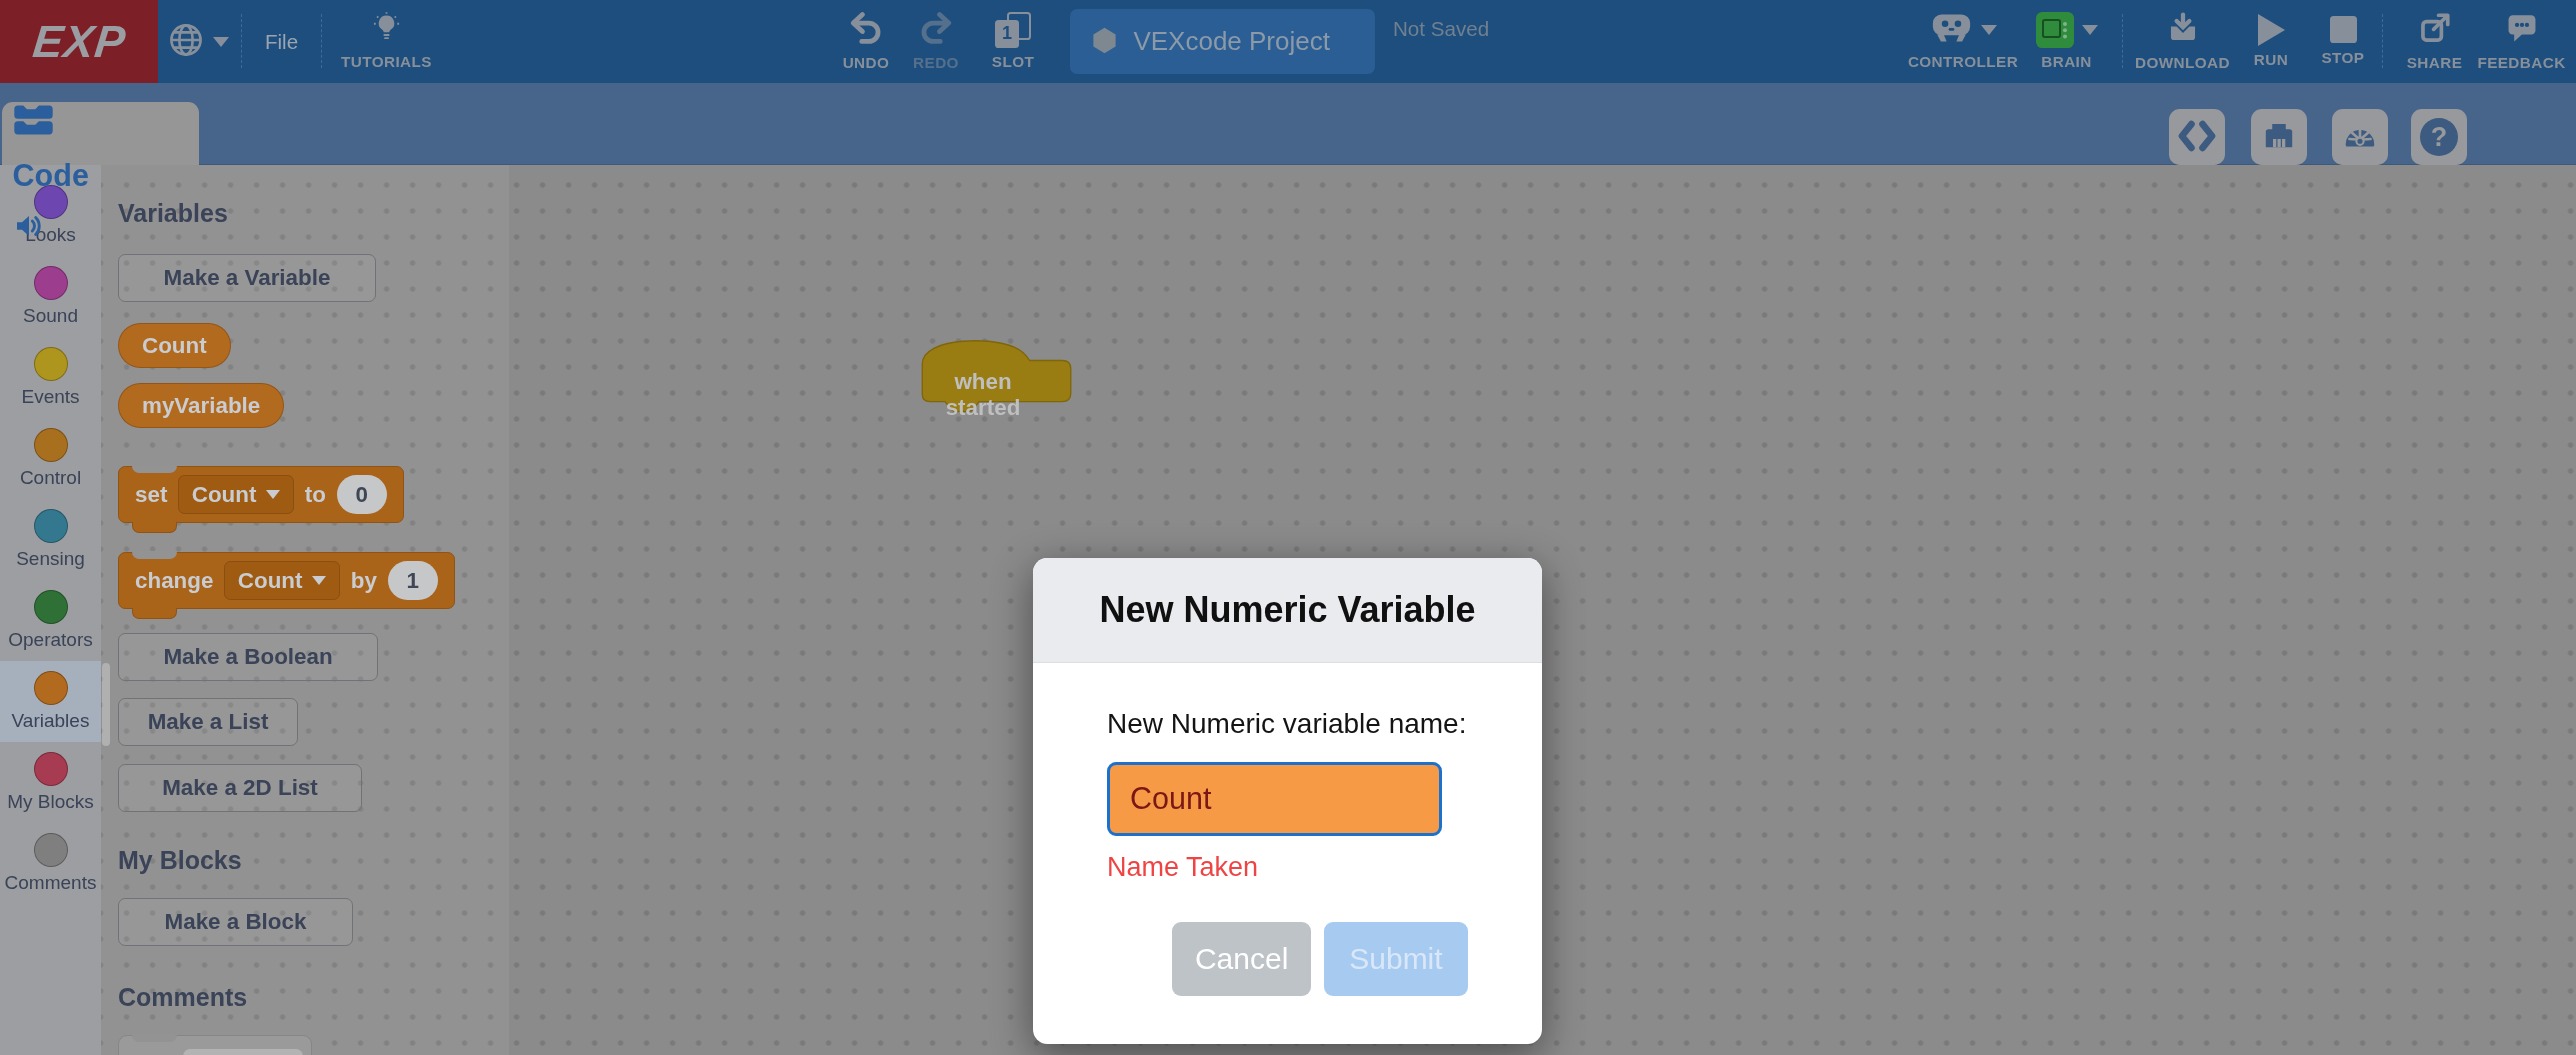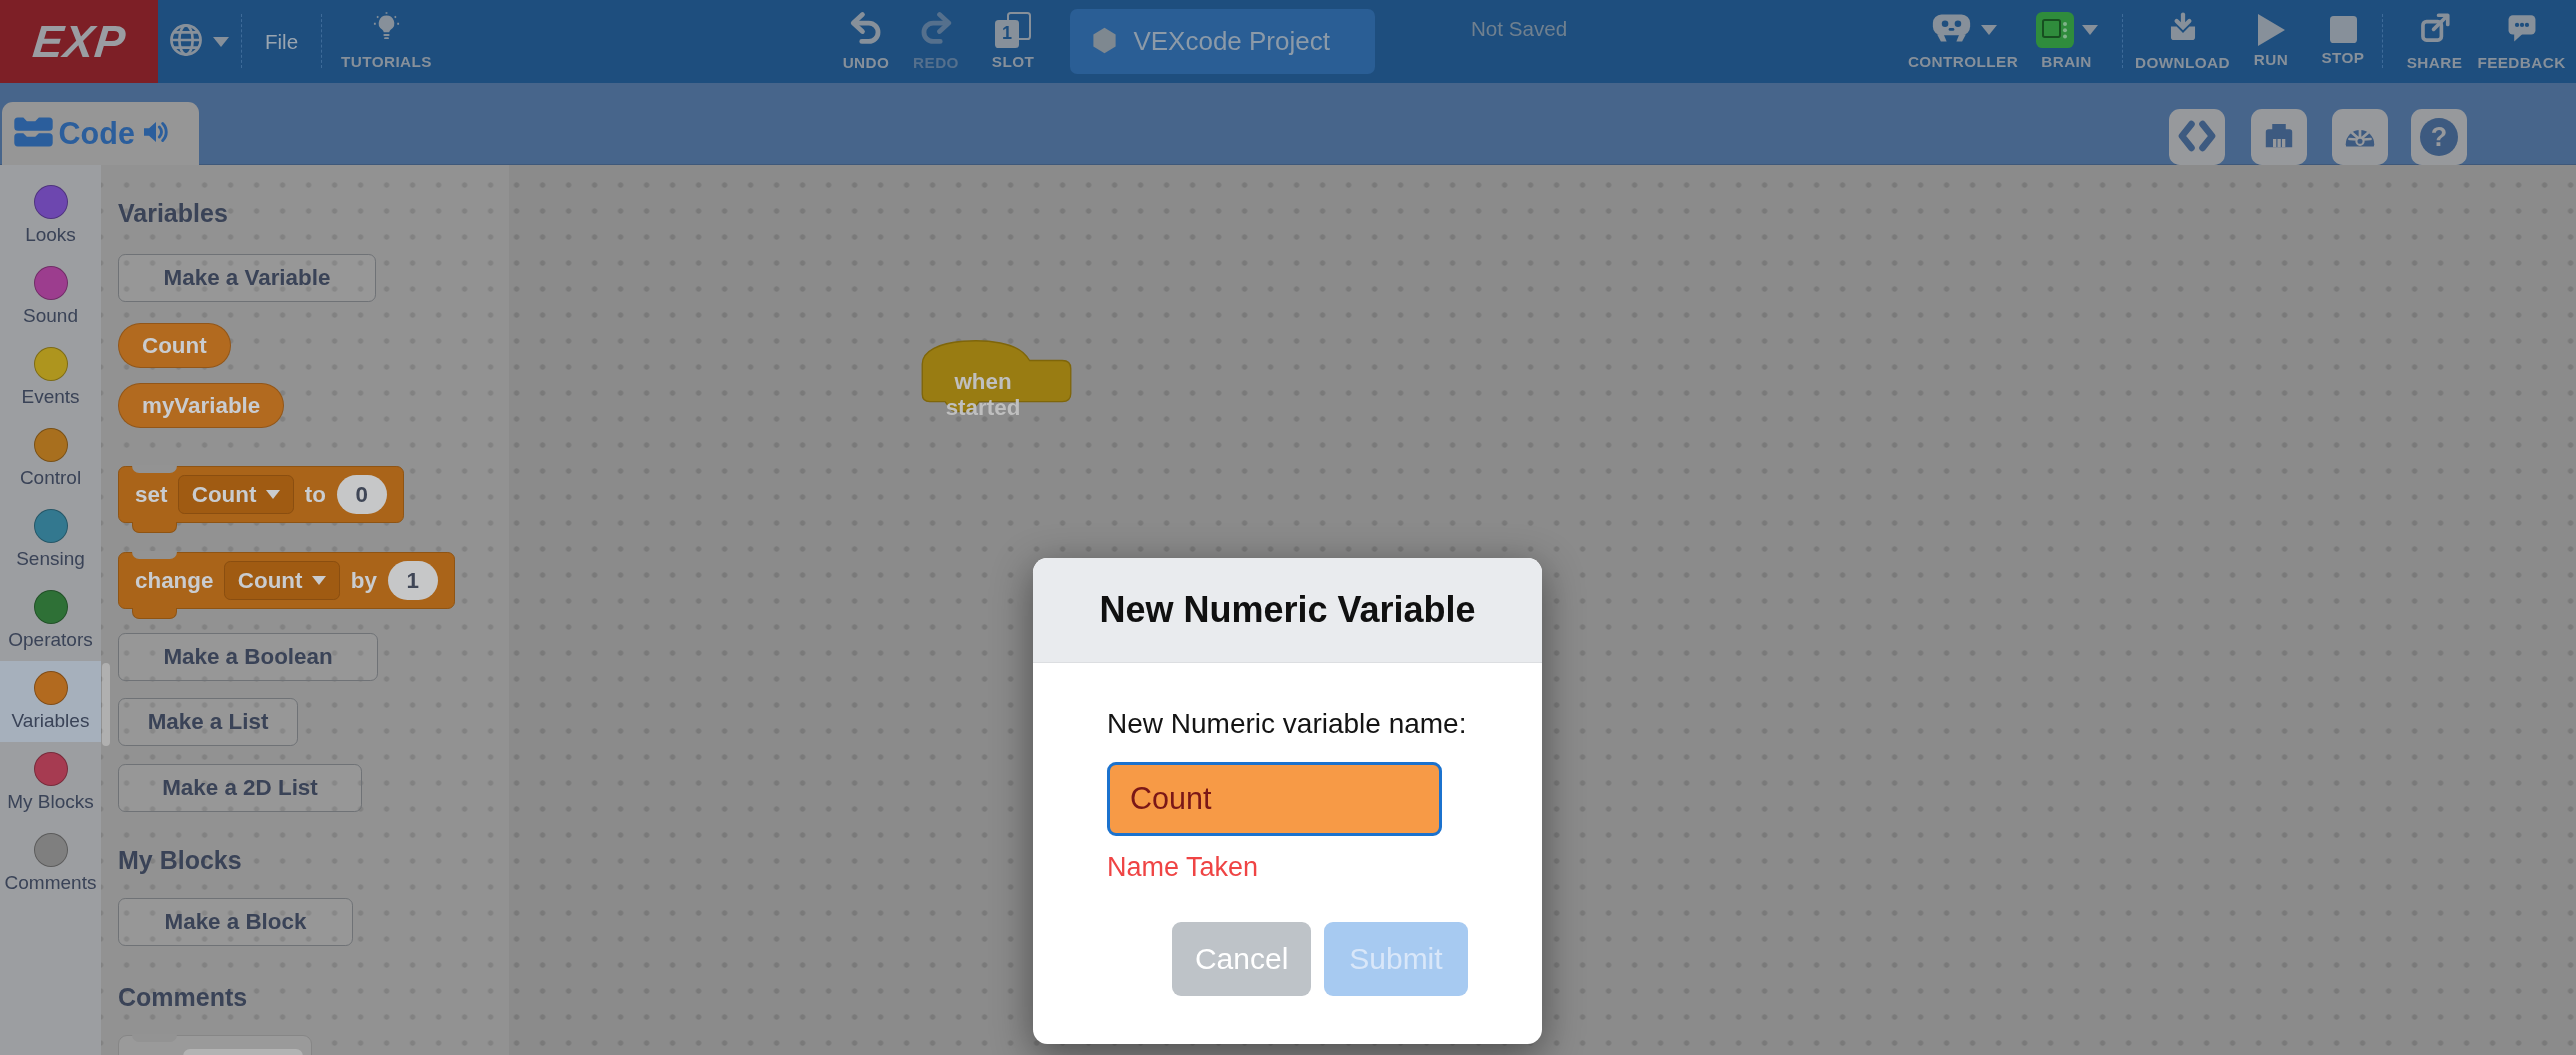--- a/index.html
+++ b/index.html
@@ -13,34 +13,34 @@
   .logo-text { font-size:45px; font-weight:700; font-style:italic; letter-spacing:0.9px; color:#9A9DA2; transform:skewX(-6deg); }
   .nav-btn { position:absolute; top:0; height:83px; display:flex; flex-direction:column; align-items:center; justify-content:center; gap:5.4px; color:#87909A; cursor:pointer; }
   .nav-btn.disabled { color:#55708D; }
   .nav-sm { font-size:15.3px; font-weight:700; letter-spacing:0.4px; }
   .nav-mid { font-size:20.6px; color:#9AA5B0; }
   .nav-sep { position:absolute; top:14.4px; height:54px; width:0; border-left:1.8px dashed #3E6B99; }
   .icon-row { display:flex; align-items:center; gap:8px; }
   .caret { width:0; height:0; border-left:8px solid transparent; border-right:8px solid transparent; border-top:10px solid #87909A; }
   .project-box { position:absolute; left:1070px; top:9px; width:305px; height:65px; background:#2A5E95; border-radius:7.2px; display:flex; align-items:center; gap:14.4px; padding:0 20px; }
   .project-title { font-size:26px; color:#8C9AA8; }
-  .save-status { position:absolute; left:1471px; top:0; height:58px; display:flex; align-items:center; font-size:20.6px; color:#70808F; }
+  .save-status { position:absolute; left:1393px; top:0; height:58px; display:flex; align-items:center; font-size:20.6px; color:#70808F; }
   .slot-ic { position:relative; width:36px; height:36px; }
   .slot-back { position:absolute; right:0; top:0; width:24px; height:28px; border:2.7px solid currentColor; border-radius:3.6px; }
   .slot-front { position:absolute; left:0; bottom:0; width:24px; height:28px; background:#87909A; border-radius:3.6px; display:flex; align-items:center; justify-content:center; }
   .slot-front span { color:#1E4E7E; font-size:18px; font-weight:700; }
   .brain-ic { position:relative; width:38px; height:36px; background:#2F8C3C; border-radius:6.3px; }
   .brain-ic::before { content:""; position:absolute; left:6.3px; top:7.2px; width:15.3px; height:15.3px; border:2.7px solid #174F20; border-radius:2.7px; }
   .brain-ic::after { content:""; position:absolute; right:6.3px; top:10px; width:4.5px; height:4.5px; border-radius:50%; background:#7FB389; box-shadow:0 6.3px 0 #7FB389, 0 12.6px 0 #7FB389; }
   .tri-run { width:0; height:0; border-left:27px solid currentColor; border-top:16px solid transparent; border-bottom:16px solid transparent; }
   .sq-stop { width:27px; height:27px; background:currentColor; border-radius:3.6px; }
 
   
   .toolbar2 { position:absolute; top:83px; left:0; right:0; height:82px; background:#47658B; z-index:9; border-bottom:1.8px solid rgba(0,0,0,0.12); }
-  .code-tab { position:absolute; left:1.8px; top:19px; width:197px; height:63px; background:#969696; border-radius:10.8px 10.8px 0 0; display:flex; align-items:center; gap:5px; padding:0 10.8px; color:#2B5E9C; cursor:pointer; }
+  .code-tab { position:absolute; left:1.8px; top:19px; width:197px; height:63px; background:#969696; border-radius:10.8px 10.8px 0 0; display:flex; align-items:flex-start; gap:17px; padding:0 10.8px; color:#2B5E9C; cursor:pointer;flex-direction:column; }
   .code-tab-label { font-size:30.5px; font-weight:700; color:#2B5E9C; }
   .tb-btn { position:absolute; top:26px; width:56px; height:56px; background:#97999C; border-radius:10.8px; display:flex; align-items:center; justify-content:center; color:#3D5A80; cursor:pointer; }
   .help-circle { width:38px; height:38px; border-radius:50%; background:#3D5A80; display:flex; align-items:center; justify-content:center; }
   .help-circle::after { content:"?"; color:#97999C; font-size:27px; font-weight:700; }
 
   
   .sidebar { position:absolute; top:164px; bottom:0; left:0; width:101px; background:#9C9EA1; z-index:5; padding-top:10.8px; }
   .cat { height:81px; display:flex; flex-direction:column; align-items:center; justify-content:center; gap:5.4px; cursor:pointer; }
   .cat.selected { background:#A6B0BC; }
   .cat-circle { width:34px; height:34px; border-radius:50%; border:0.9px solid rgba(0,0,0,0.28); }

